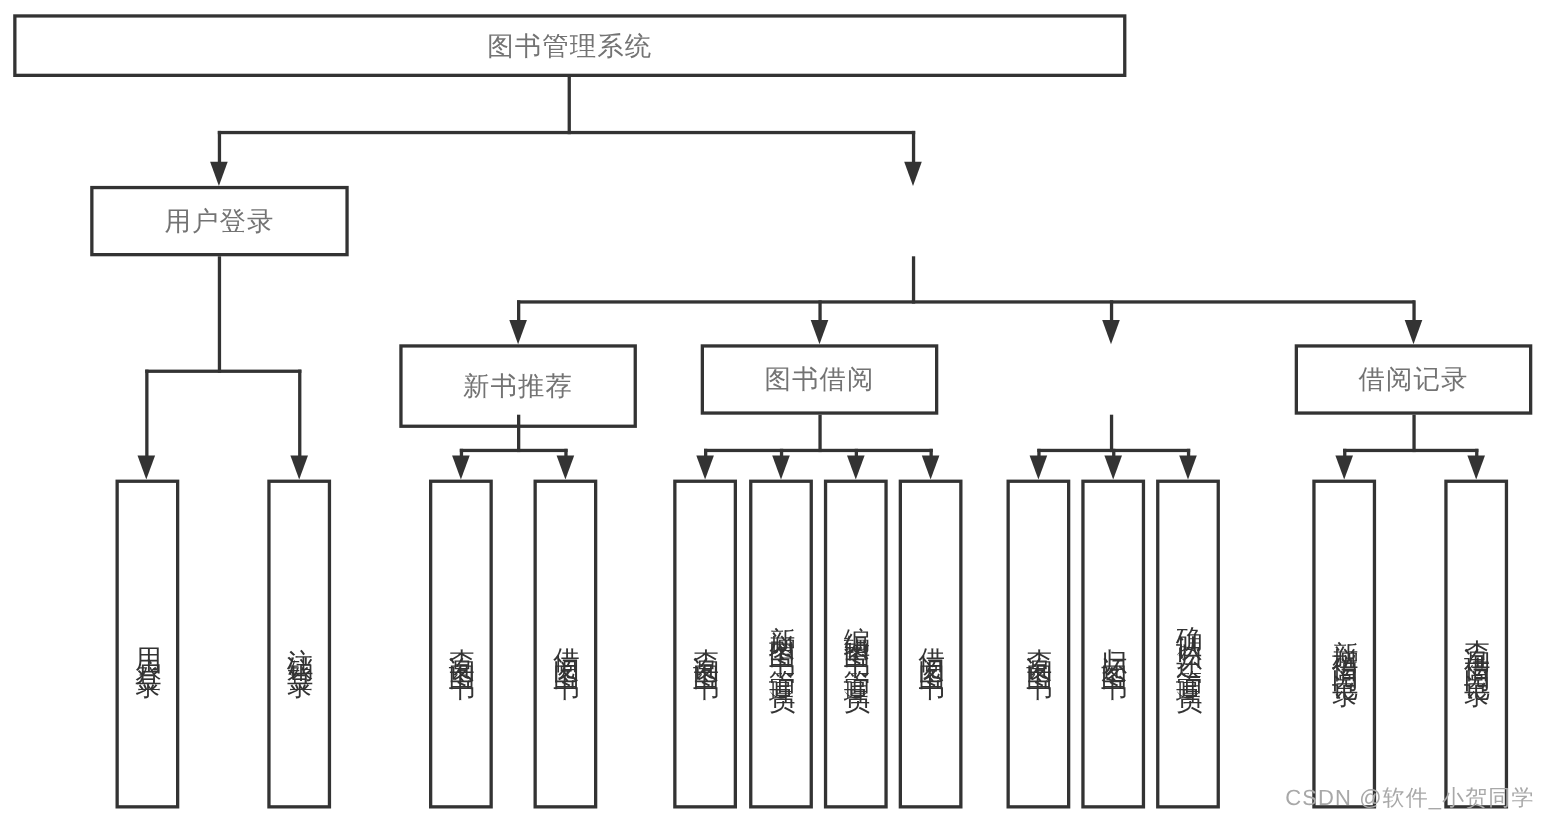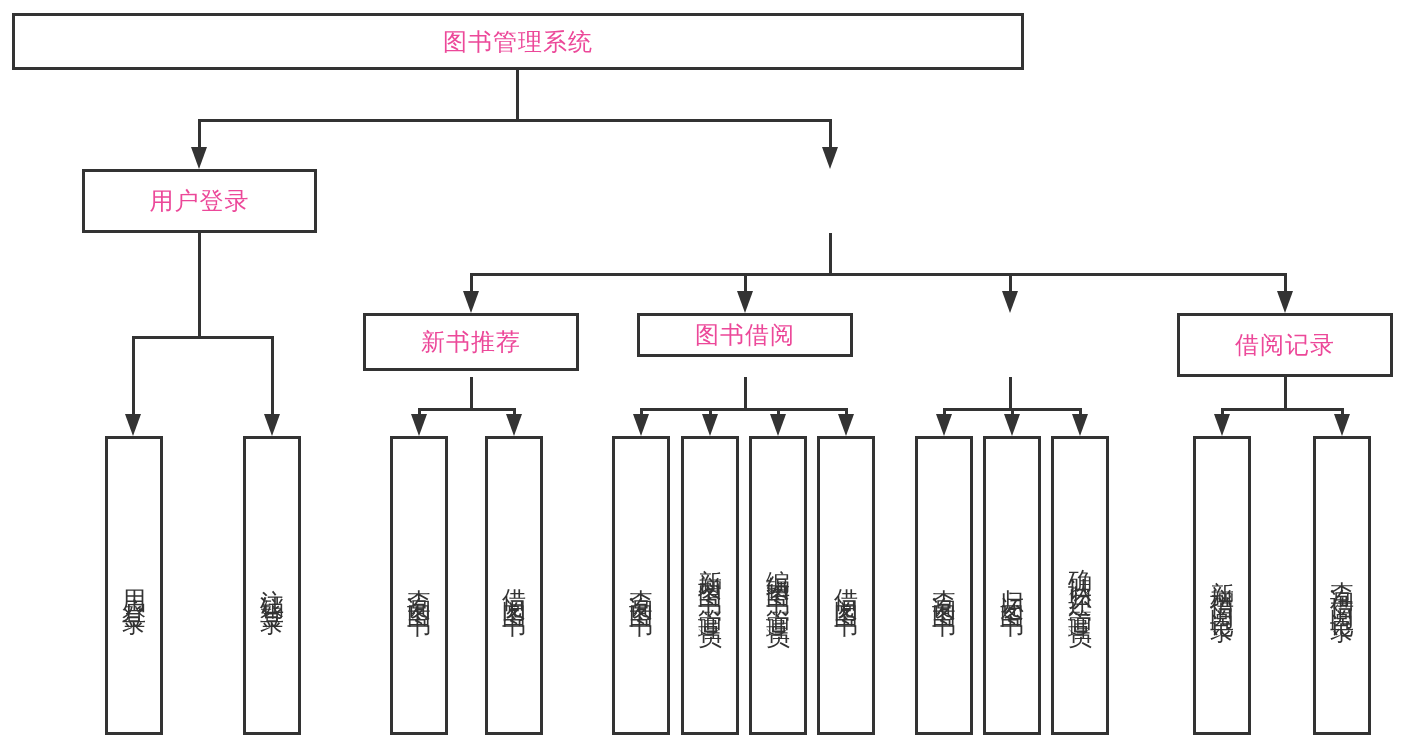--- a/index.html
+++ b/index.html
@@ -5,21 +5,21 @@
   html,body{margin:0;padding:0;background:#ffffff;}
   #canvas{
     position:relative;width:1405px;height:747px;background:#ffffff;overflow:hidden;
     font-family:"Liberation Sans","DejaVu Sans",sans-serif;color:#333333;
   }
   .box{
     position:absolute;box-sizing:border-box;border:3px solid #333333;background:#ffffff;
     display:flex;align-items:center;justify-content:center;
   }
   .lbl{
-    font-size:24px;letter-spacing:1px;color:#ec4899;white-space:nowrap;
+    font-size:24px;letter-spacing:1px;color:#737373;white-space:nowrap;
   }
   .vlbl{
     writing-mode:vertical-rl;text-orientation:mixed;
     font-size:24px;letter-spacing:8px;color:#333333;line-height:1;white-space:nowrap;
   }
   .vl{position:absolute;width:3px;background:#333333;}
   .hl{position:absolute;height:3px;background:#333333;}
   .ar{
     position:absolute;width:0;height:0;
     border-left:8px solid transparent;border-right:8px solid transparent;
@@ -61,24 +61,24 @@
   <i class="hl" style="left:470px;top:273px;width:816px;"></i>
   <i class="vl" style="left:470px;top:273px;height:20px;"></i>
   <i class="ar" style="left:463px;top:291px;"></i>
   <i class="vl" style="left:744px;top:273px;height:20px;"></i>
   <i class="ar" style="left:737px;top:291px;"></i>
   <i class="vl" style="left:1009px;top:273px;height:20px;"></i>
   <i class="ar" style="left:1002px;top:291px;"></i>
   <i class="vl" style="left:1284px;top:273px;height:20px;"></i>
   <i class="ar" style="left:1277px;top:291px;"></i>
 
-  <div class="box" style="left:363px;top:313px;width:216px;height:58px;">
+  <div class="box" style="left:363px;top:313px;width:216px;height:76px;">
     <span class="lbl">新书推荐</span>
   </div>
-  <div class="box" style="left:637px;top:313px;width:216px;height:44px;">
+  <div class="box" style="left:637px;top:313px;width:216px;height:64px;">
     <span class="lbl">图书借阅</span>
   </div>
   <div class="box" style="left:1177px;top:313px;width:216px;height:64px;">
     <span class="lbl">借阅记录</span>
   </div>
 
   <i class="vl" style="left:470px;top:377px;height:34px;"></i>
   <i class="hl" style="left:418px;top:408px;width:98px;"></i>
   <i class="vl" style="left:418px;top:408px;height:8px;"></i>
   <i class="ar" style="left:411px;top:414px;"></i>
@@ -149,14 +149,15 @@
     <span class="vlbl">确认归还（管理员）</span>
   </div>
 
   <div class="box" style="left:1193px;top:436px;width:58px;height:299px;">
     <span class="vlbl">新增借阅记录</span>
   </div>
   <div class="box" style="left:1313px;top:436px;width:58px;height:299px;">
     <span class="vlbl">查询借阅记录</span>
   </div>
 
+  <div class="watermark">CSDN @软件_小贺同学</div>
 
 </div>
 
 </body></html>

